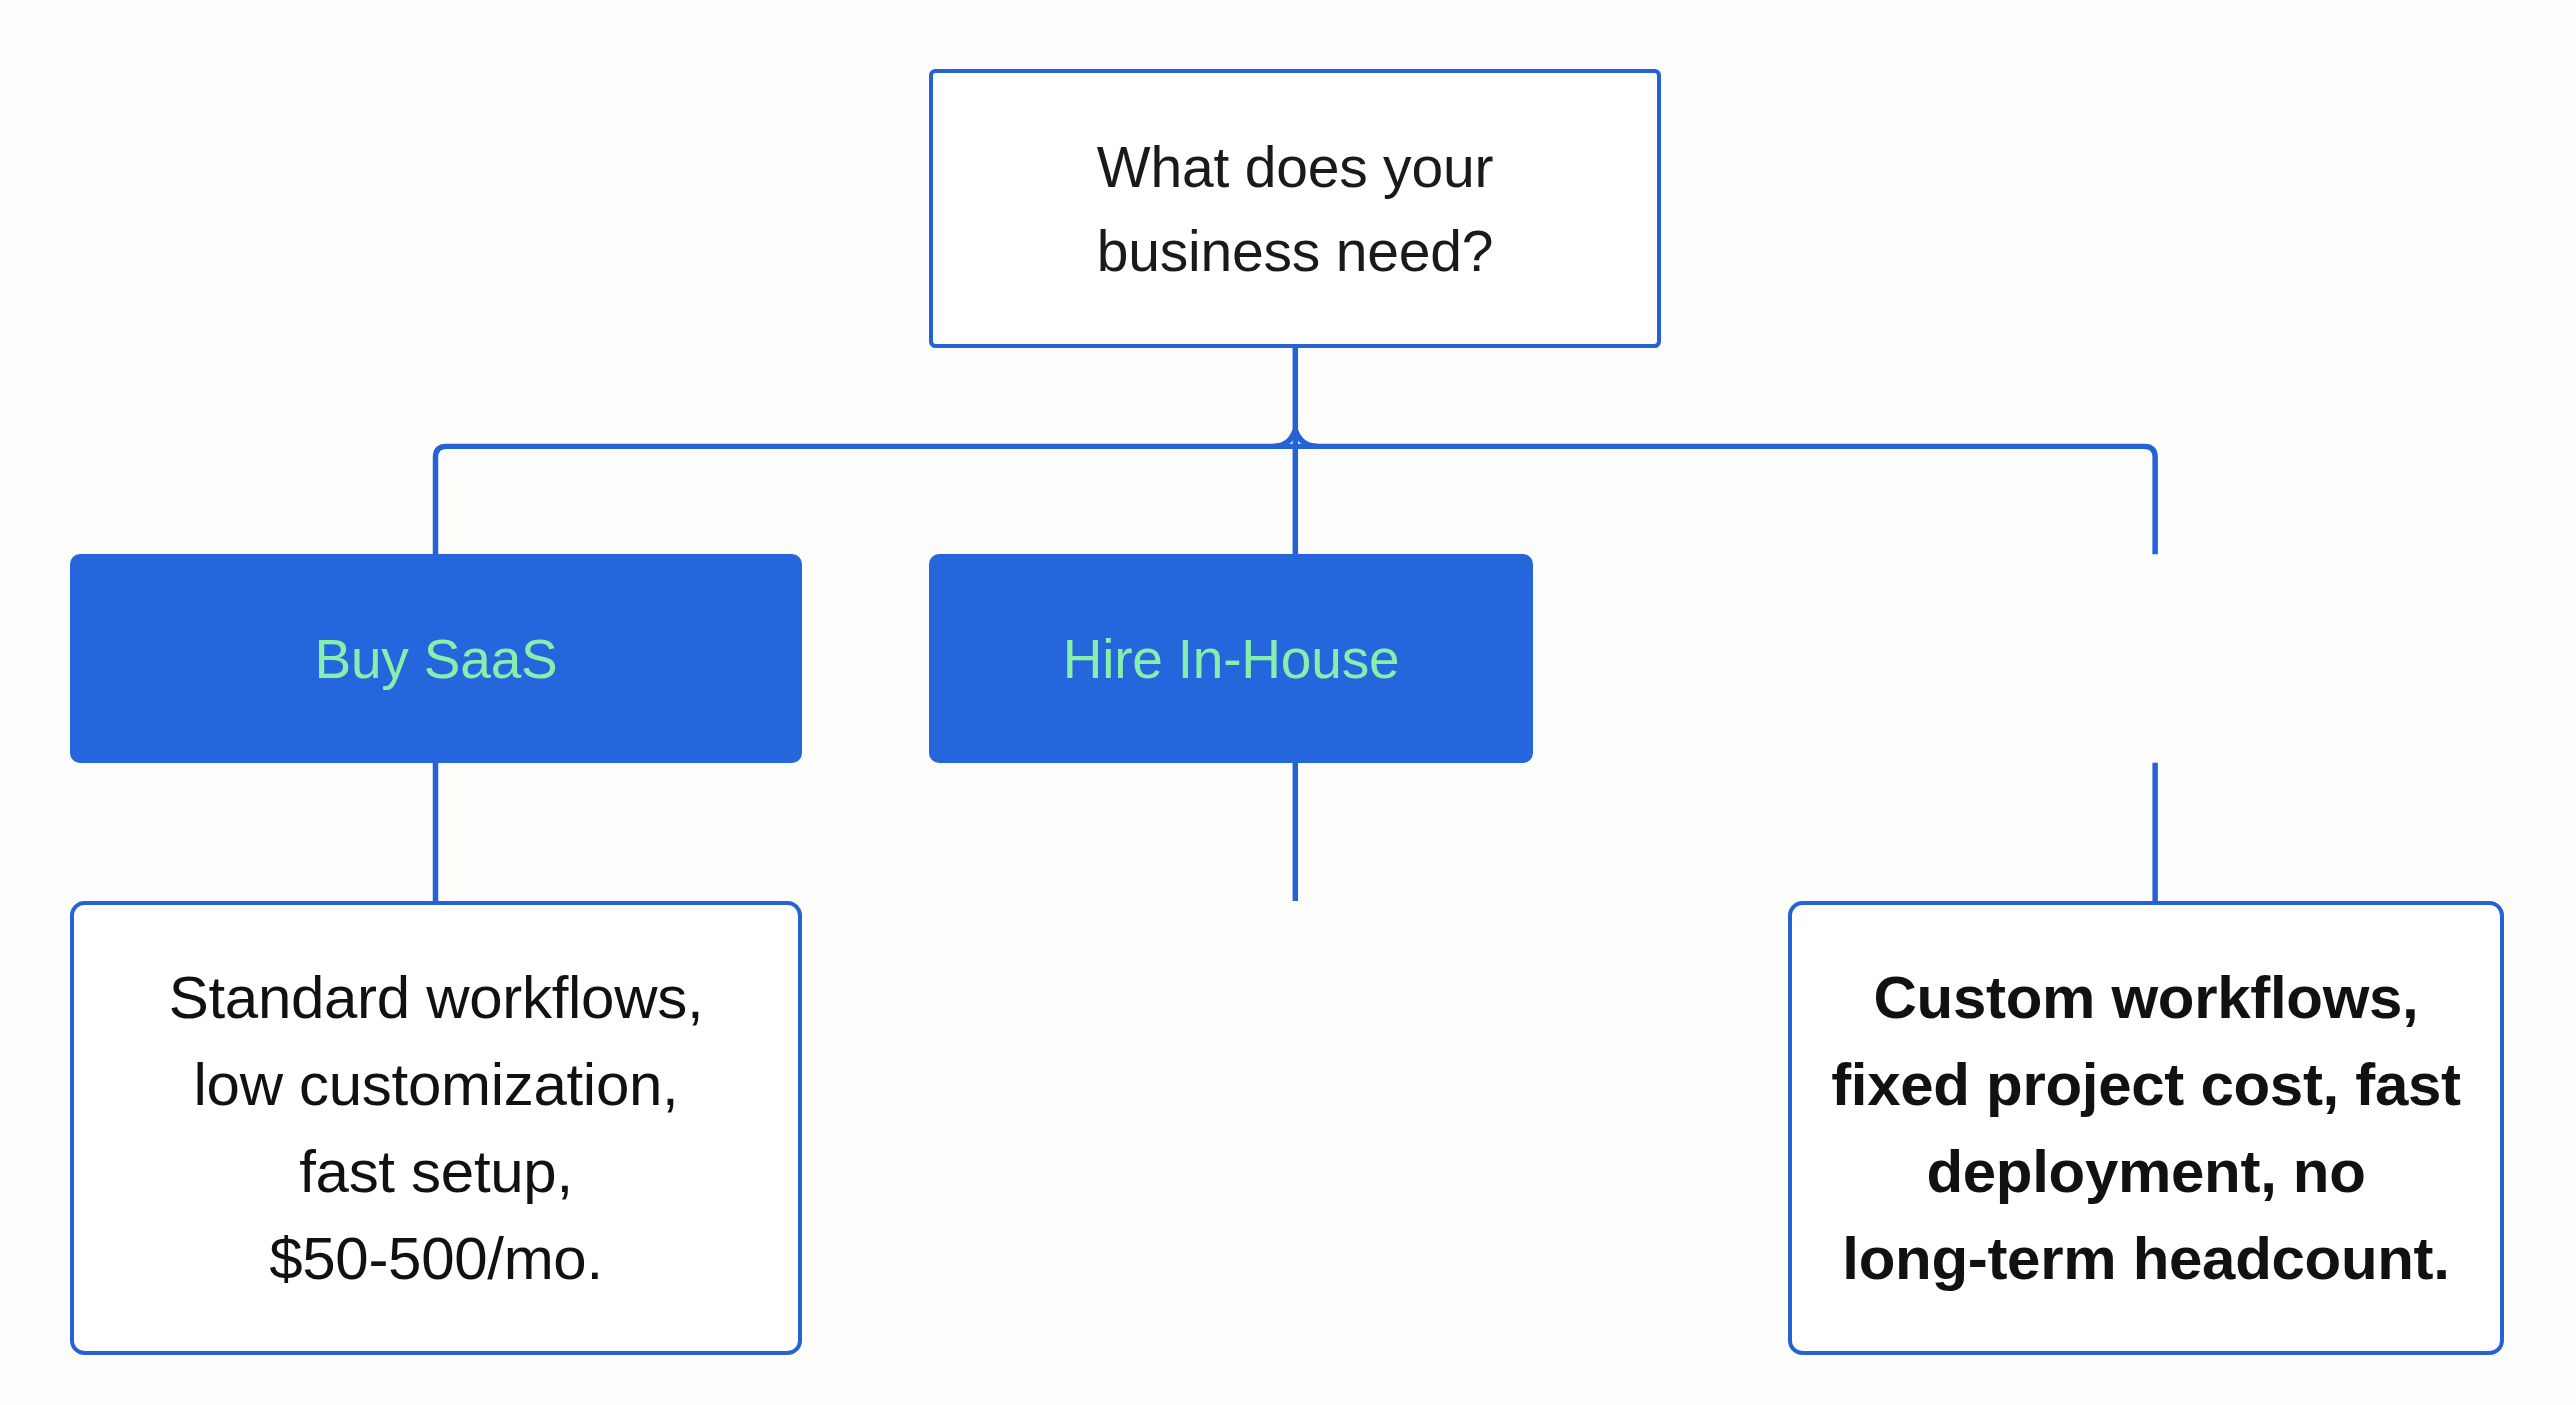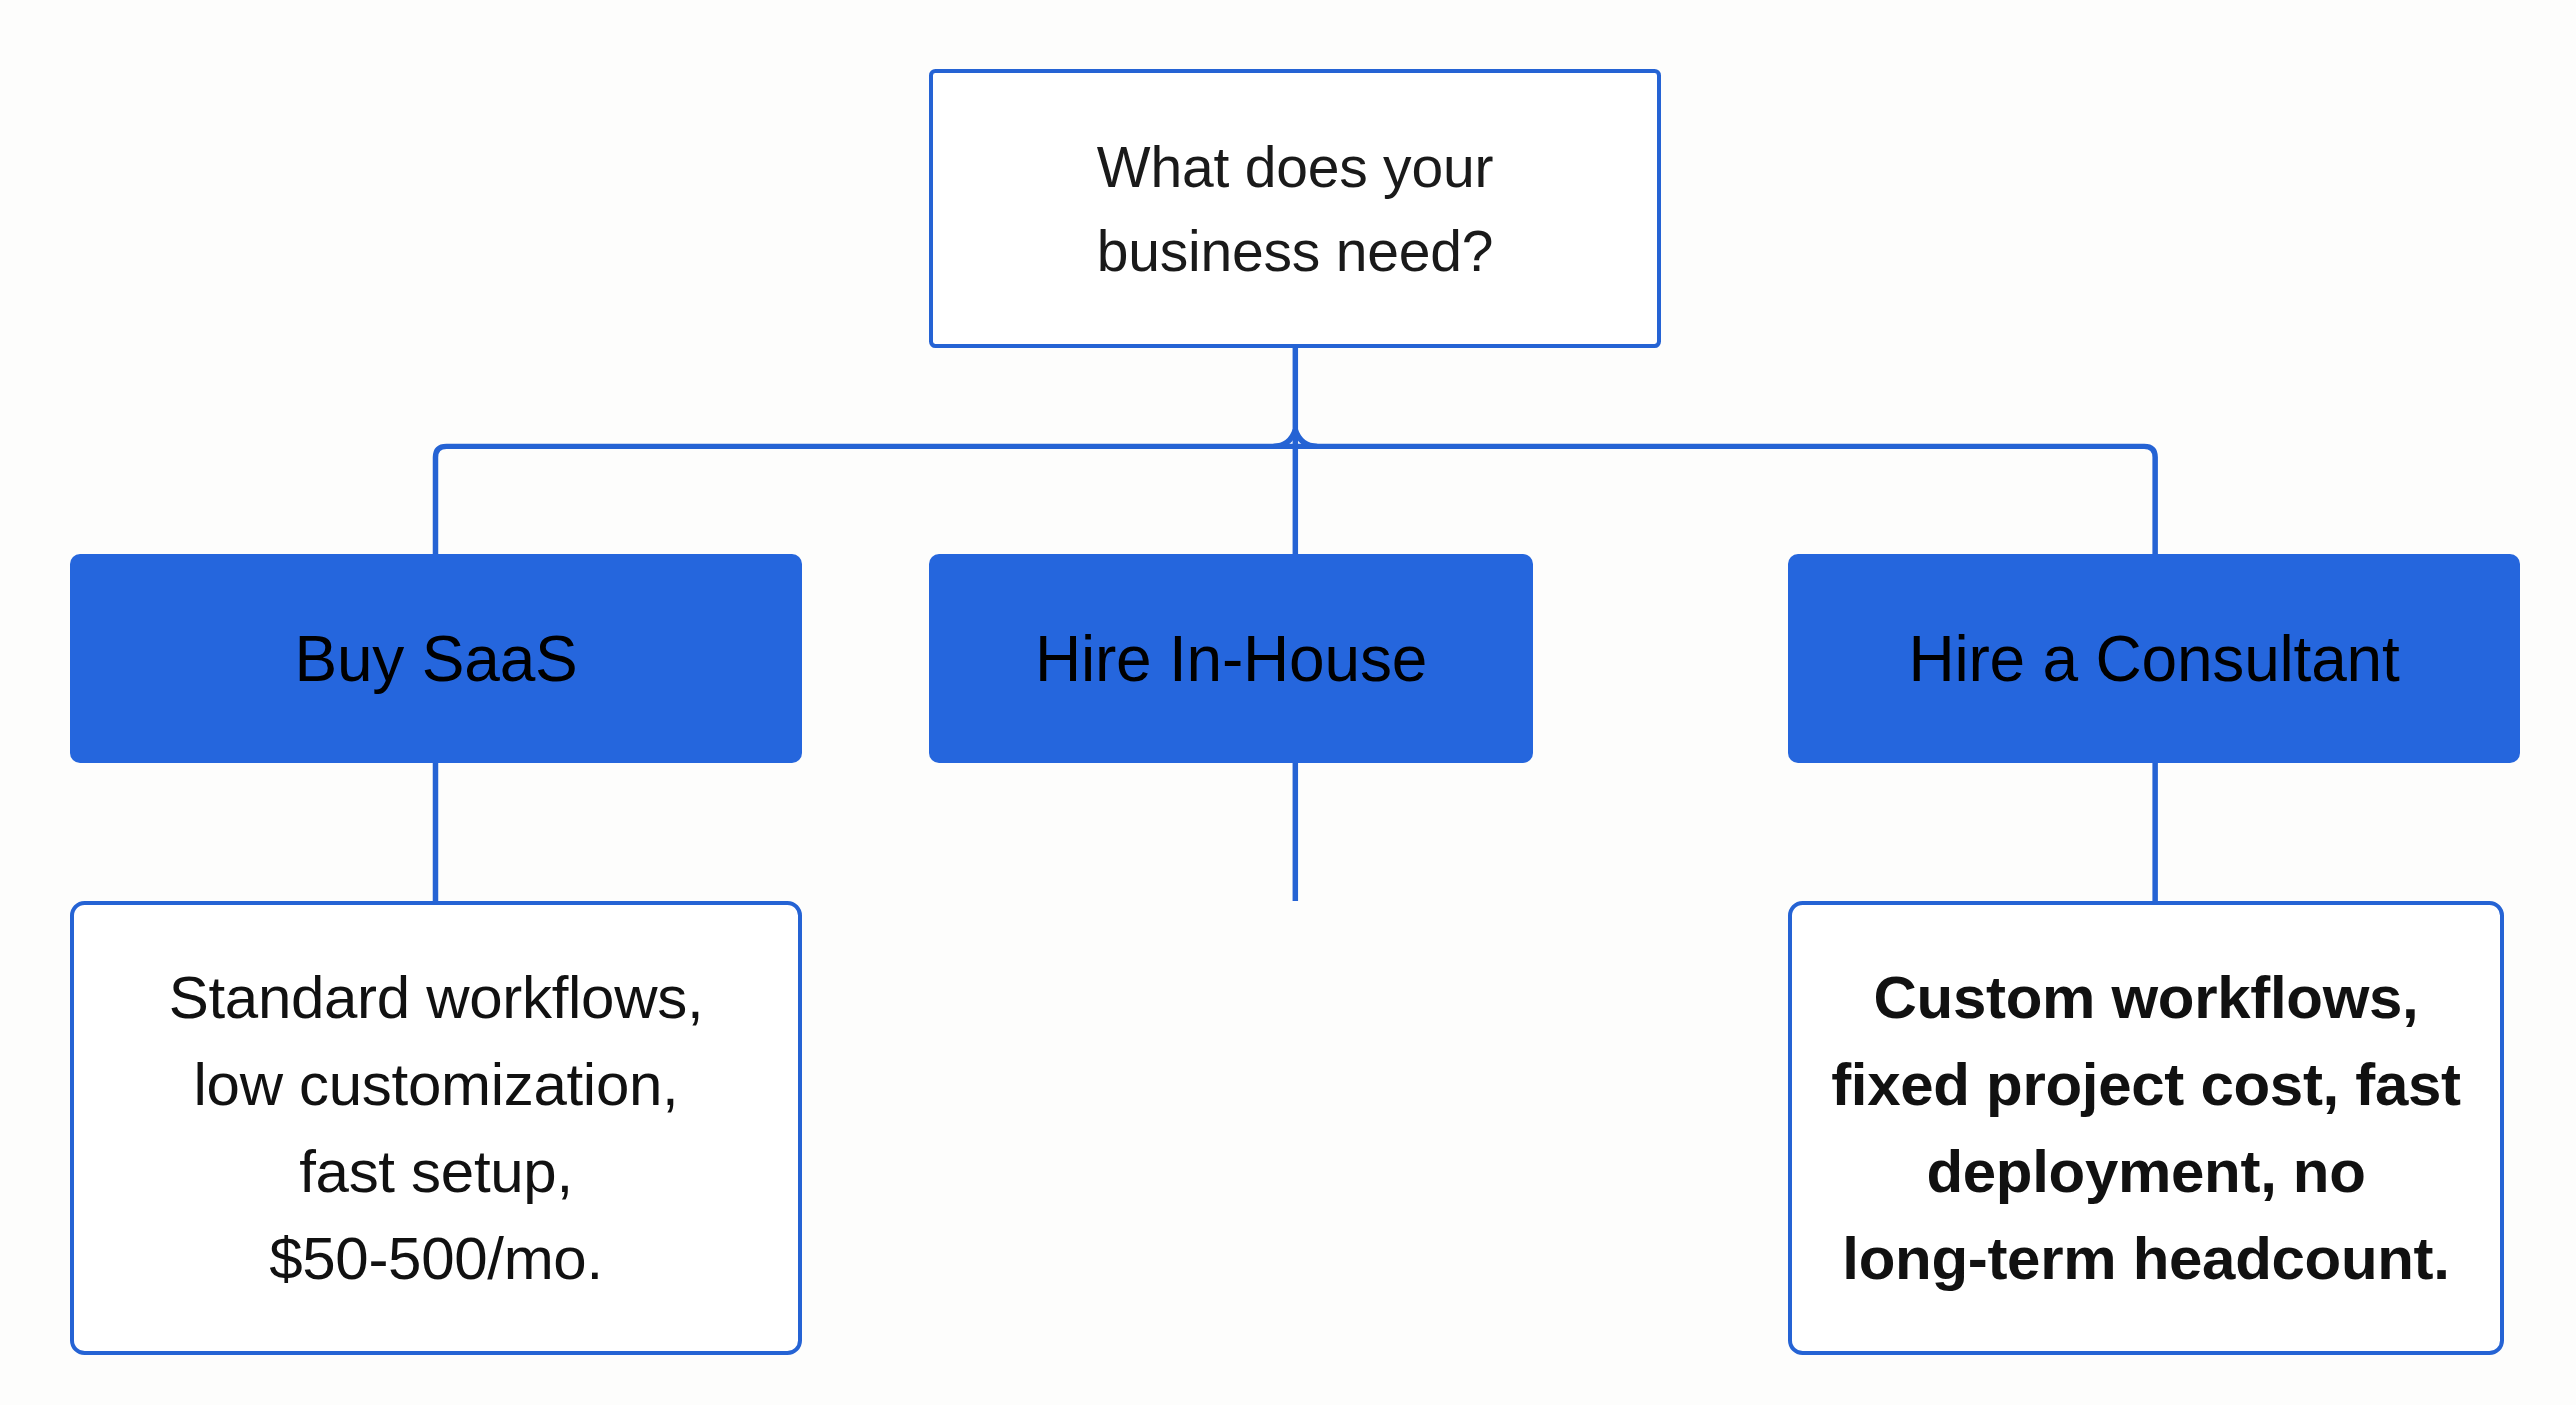--- a/index.html
+++ b/index.html
@@ -60,23 +60,23 @@
   }
 
   
   .node-option {
     top: 554px;
     height: 209px;
     background: #2566dd;
     border-radius: 10px;
   }
   .node-option .node-text {
-    font-size: 64px;
+    font-size: 55px;
     line-height: 60px;
-    color: #000000;
+    color: #86efac;
     letter-spacing: -0.2px;
   }
 
   
   .node-detail {
     top: 901px;
     height: 454px;
     background: #ffffff;
     border: 4.6px solid #2563d4;
     border-radius: 14.6px;
@@ -135,23 +135,20 @@
     <span class="node-text">What does your
 business need?</span>
   </div>
 
   <div class="node node-option col-1">
     <span class="node-text">Buy SaaS</span>
   </div>
   <div class="node node-option col-2">
     <span class="node-text">Hire In-House</span>
   </div>
-  <div class="node node-option col-3">
-    <span class="node-text">Hire a Consultant</span>
-  </div>
 
   <div class="node node-detail col-1">
     <span class="node-text">Standard workflows,
 low customization,
 fast setup,
 $50-500/mo.</span>
   </div>
   <div class="node node-detail col-3">
     <span class="node-text">Custom workflows,
 fixed project cost, fast

